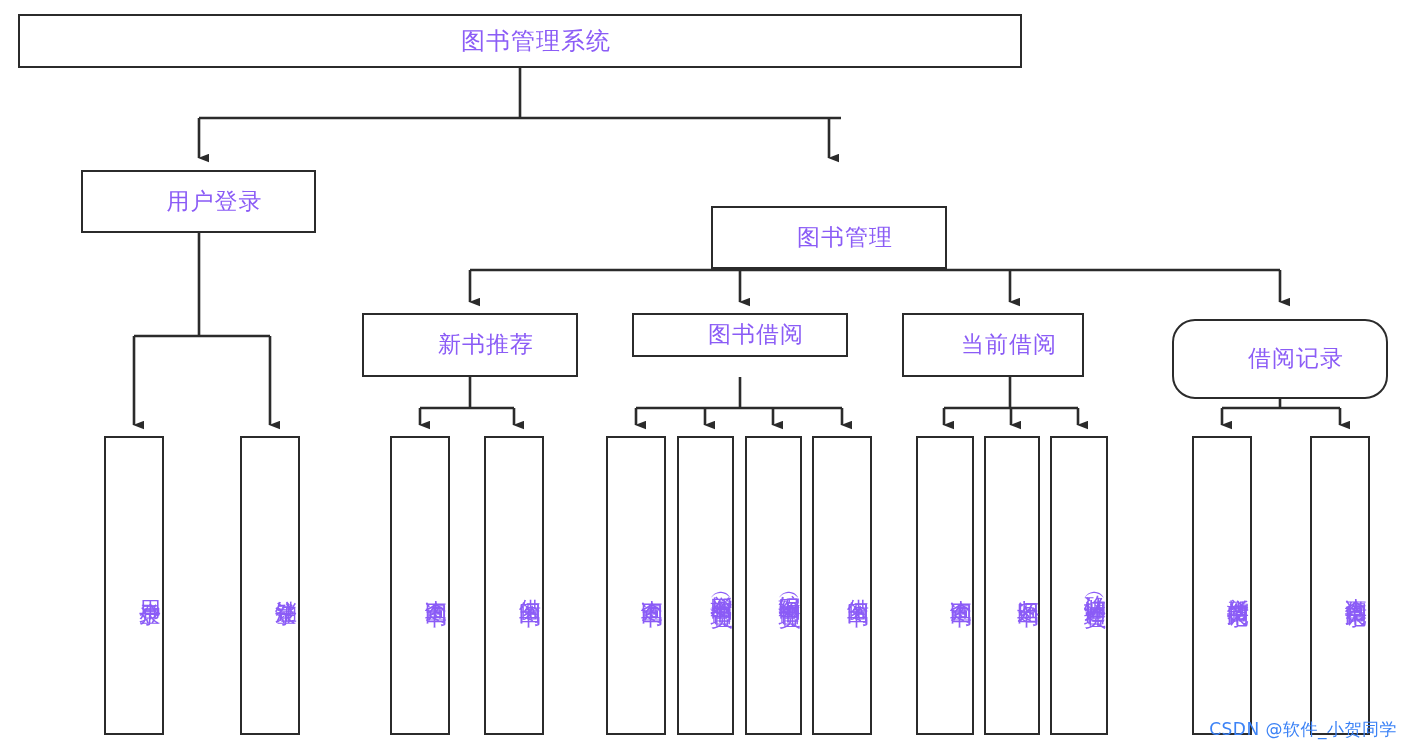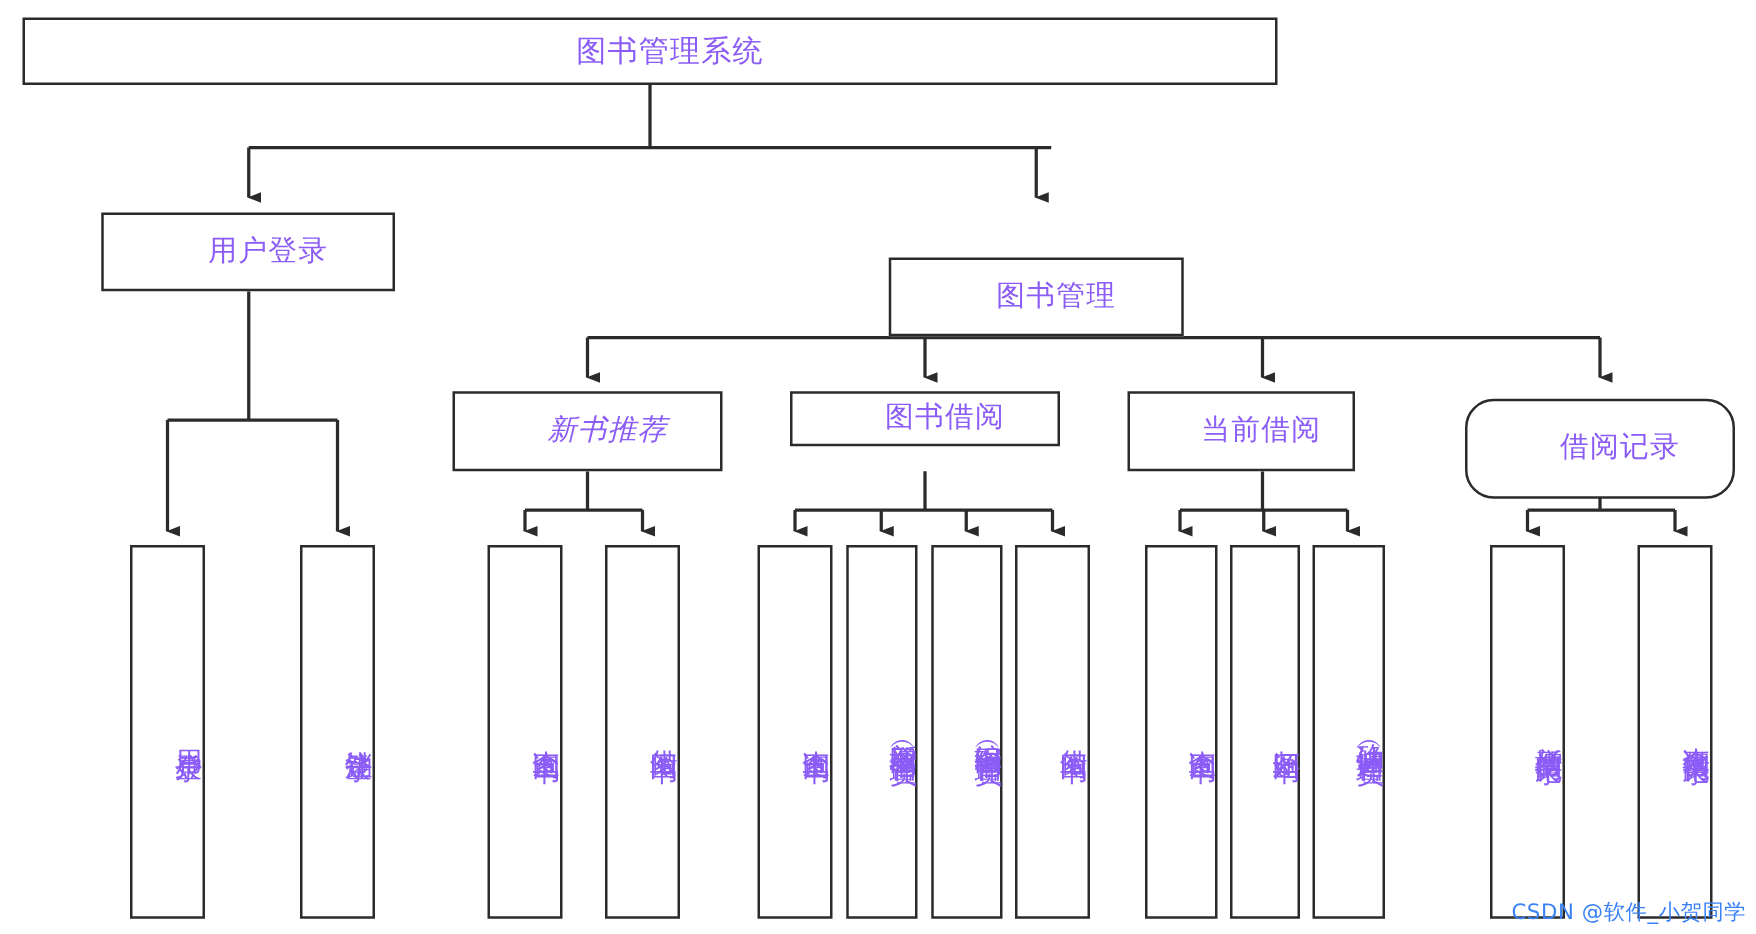--- a/index.html
+++ b/index.html
@@ -134,21 +134,21 @@
   </div>
 
   <div class="node horizontal" style="left:81px; top:170px; width:235px; height:63px;">
     <span class="hlabel">用户登录</span>
   </div>
 
   <div class="node horizontal" style="left:711px; top:170px; width:236px; height:63px;margin-top:36px;">
     <span class="hlabel">图书管理</span>
   </div>
 
-  <div class="node horizontal" style="left:362px; top:313px; width:216px; height:64px;font-style:italic;">
+  <div class="node horizontal" style="left:362px; top:313px; width:216px; height:64px;">
     <span class="hlabel">新书推荐</span>
   </div>
 
   <div class="node horizontal" style="left:632px; top:313px; width:216px; height:44px;">
     <span class="hlabel">图书借阅</span>
   </div>
 
   <div class="node horizontal" style="left:902px; top:313px; width:182px; height:64px;">
     <span class="hlabel">当前借阅</span>
   </div>

